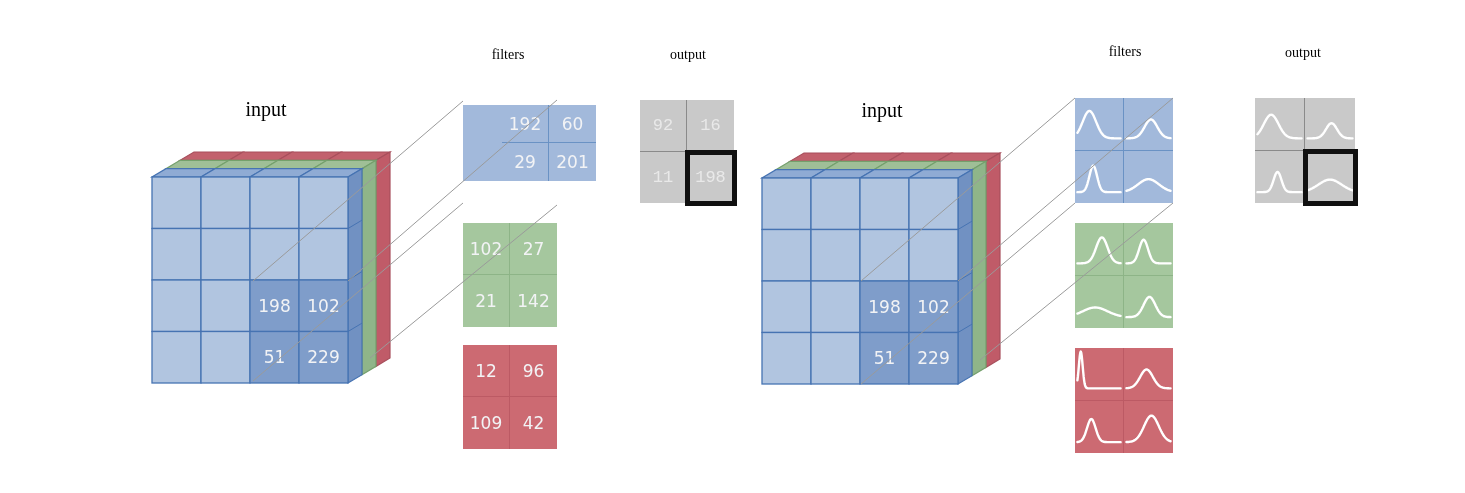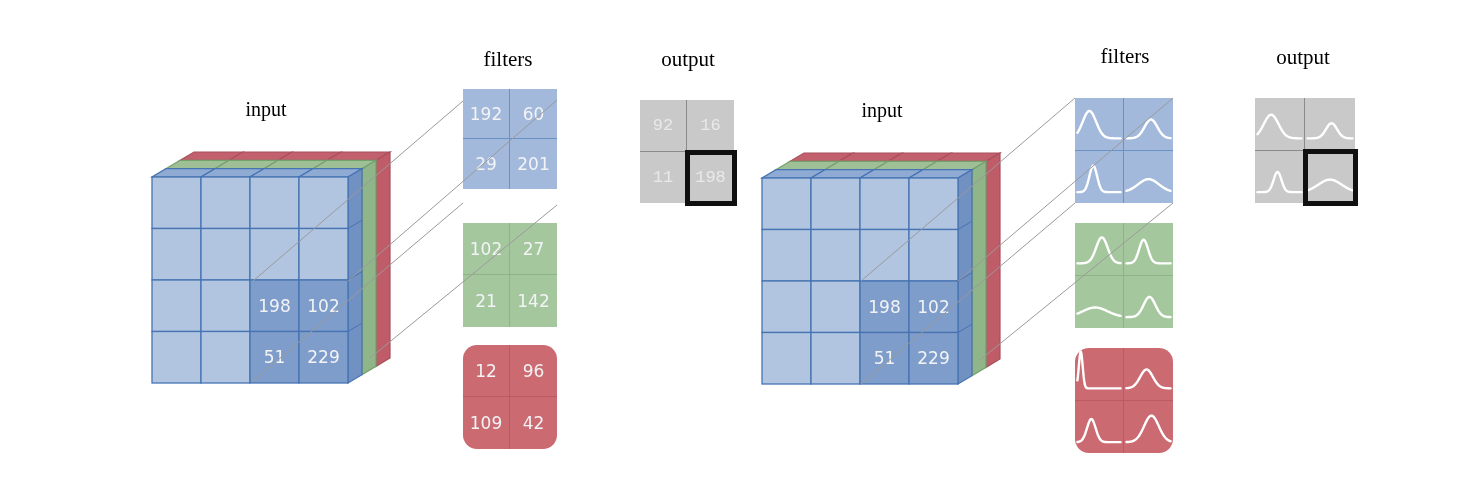--- a/index.html
+++ b/index.html
@@ -1,29 +1,29 @@
 <!DOCTYPE html>
 <html style="--label_text: #000000; --value_text: #f2f3f5; --output_value_text: #e9e9e9; --cube_front: #b1c5e0; --cube_front_highlight: #7f9dca; --cube_border: #4673b2; --cube_top_blue: #8fabd4; --cube_top_green: #9fbf97; --cube_top_red: #c2616d; --cube_side_blue: #7191c2; --cube_side_green: #8fb589; --cube_side_red: #c05b68; --cube_green_divider: #74a06c; --cube_red_divider: #a84f5c; --filter_blue: #a2b9db; --filter_blue_divider: #6a92c4; --filter_green: #a5c79e; --filter_green_divider: #8db487; --filter_red: #cc6a72; --filter_red_divider: #bc5a64; --output_fill: #c9c9c9; --output_divider: #8a8a8a; --output_highlight_border: #101010; --connector_line: #9a9a9a; --curve_stroke: #ffffff;"><head>
 <meta charset="utf-8">
 <style>
   html,body{margin:0;padding:0;background:#ffffff;}
   #figure{position:relative;width:1465px;height:493px;background:#ffffff;overflow:hidden;
           font-family:"DejaVu Sans","Liberation Sans",sans-serif;}
   .lbl{position:absolute;transform:translateX(-50%);font-family:"Liberation Serif","DejaVu Serif",serif;
-       font-size:21px;color:var(--label_text,#000);white-space:nowrap;z-index:2;}
+       font-size:14px;color:var(--label_text,#000);white-space:nowrap;z-index:2;}
   .lbl.big{font-size:20px;}
   .cube-svg{position:absolute;z-index:1;}
   .fgrid{position:absolute;display:grid;grid-template-columns:1fr 1fr;grid-template-rows:1fr 1fr;z-index:1;}
   .cell{display:flex;align-items:center;justify-content:center;box-sizing:border-box;
         font-size:17px;color:var(--value_text,#f2f3f5);overflow:hidden;}
   .cell.c0{border-right:1px solid var(--div,#888);}
   .cell.r0{border-bottom:1px solid var(--div,#888);}
   .f-blue{background:var(--filter_blue,#a2b9db);--div:var(--filter_blue_divider,#6a92c4);}
   .f-green{background:var(--filter_green,#a5c79e);--div:var(--filter_green_divider,#8db487);}
-  .f-red{background:var(--filter_red,#cc6a72);border-radius:14px;--div:var(--filter_red_divider,#bc5a64);}
+  .f-red{background:var(--filter_red,#cc6a72);--div:var(--filter_red_divider,#bc5a64);}
   .f-out{background:var(--output_fill,#c9c9c9);--div:var(--output_divider,#8a8a8a);}
   .f-out .cell{color:var(--output_value_text,#e9e9e9);}
   .out-ring{position:absolute;right:-3px;bottom:-3px;width:calc(50% + 5px);height:calc(50% + 5px);
             border:5px solid var(--output_highlight_border,#101010);box-sizing:border-box;pointer-events:none;}
   .cell svg{width:100%;height:100%;display:block;}
   #lines-svg{position:absolute;left:0;top:0;z-index:3;pointer-events:none;}
 </style>
 </head>
 <body>
 
@@ -67,21 +67,21 @@
       <rect x="152" y="331.5" width="49" height="51.5" fill="#b1c5e0" stroke="#4673b2" stroke-width="1.3"></rect>
       <rect x="201" y="331.5" width="49" height="51.5" fill="#b1c5e0" stroke="#4673b2" stroke-width="1.3"></rect>
       <rect x="250" y="331.5" width="49" height="51.5" fill="#7f9dca" stroke="#4673b2" stroke-width="1.3"></rect>
       <rect x="299" y="331.5" width="49" height="51.5" fill="#7f9dca" stroke="#4673b2" stroke-width="1.3"></rect>
       <text x="274.5" y="311.75" text-anchor="middle" font-size="17" fill="#f2f3f5">198</text>
       <text x="323.5" y="311.75" text-anchor="middle" font-size="17" fill="#f2f3f5">102</text>
       <text x="274.5" y="363.25" text-anchor="middle" font-size="17" fill="#f2f3f5">51</text>
       <text x="323.5" y="363.25" text-anchor="middle" font-size="17" fill="#f2f3f5">229</text>
     </svg>
 
-  <div class="fgrid f-blue" id="p0-f0" style="left:463px;top:89px;width:94px;height:100px;">
+  <div class="fgrid f-blue" id="p0-f0" style="left:463px;top:105px;width:94px;height:76px;padding-left:39px;">
       <div class="cell r0 c0">192</div>
       <div class="cell r0 c1">60</div>
       <div class="cell r1 c0">29</div>
       <div class="cell r1 c1">201</div>
     </div>
   <div class="fgrid f-green" id="p0-f1" style="left:463px;top:223px;width:94px;height:104px;">
       <div class="cell r0 c0">102</div>
       <div class="cell r0 c1">27</div>
       <div class="cell r1 c0">21</div>
       <div class="cell r1 c1">142</div>

